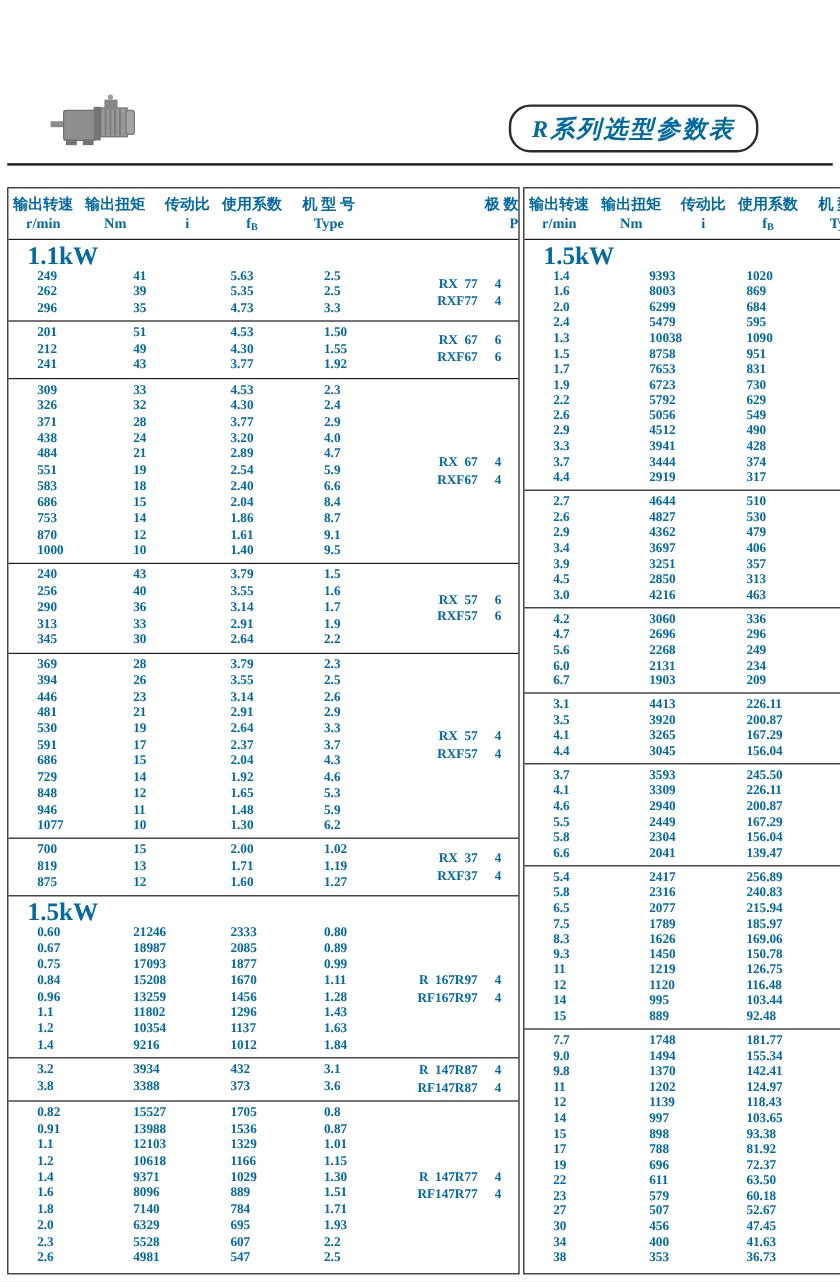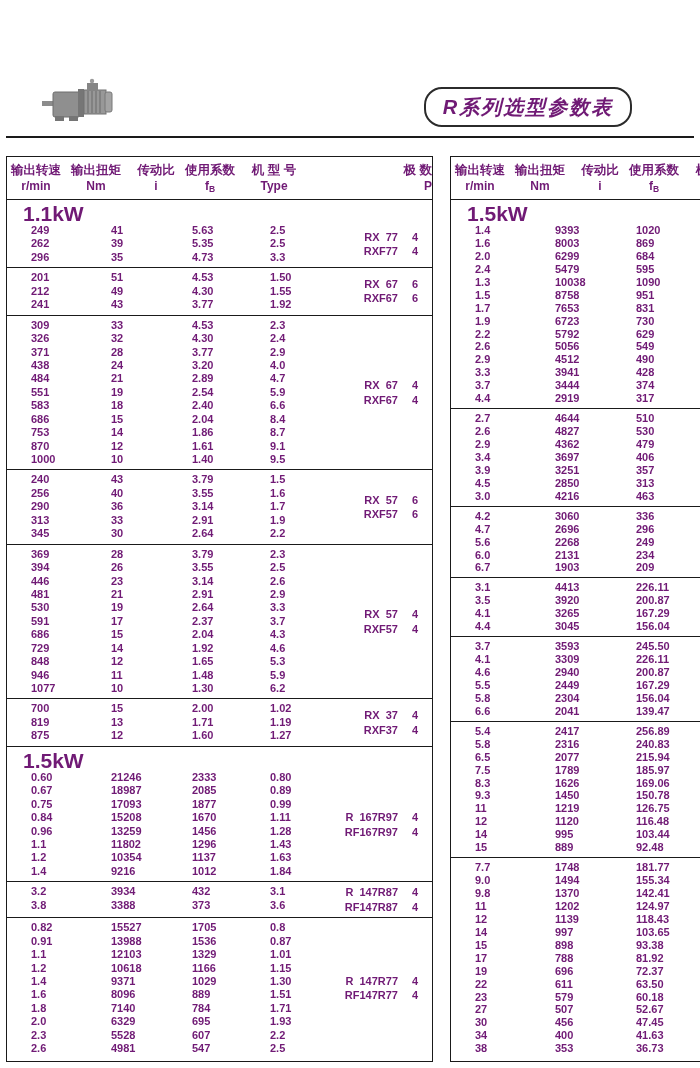--- a/index.html
+++ b/index.html
@@ -1,25 +1,25 @@
 <!DOCTYPE html>
 <html><head>
 <meta charset="utf-8">
 <style>
   html,body{margin:0;padding:0;background:#e8e8e8;}
   .page{width:700px;height:1068px;position:relative;background:#ffffff;overflow:hidden;
-        font-family:Liberation Sans, sans-serif;color:#701a75;}
+        font-family:Liberation Serif, serif;color:#0369a1;}
   
   .motor{position:absolute;left:42px;top:78px;}
   .badge{position:absolute;left:424px;top:87px;width:204px;height:36px;border:2px solid #2b2b2b;
          border-radius:18px;display:flex;align-items:center;justify-content:center;background:#fff;}
   .badge span{font-style:italic;font-weight:bold;font-size:20px;letter-spacing:2px;white-space:nowrap;}
   .topline{position:absolute;left:6px;right:6px;top:136px;border-top:2px solid #1a1a1a;}
   
-  .tables{position:absolute;left:6px;top:156px;width:690px;height:906px;display:flex;gap:17px;}
+  .tables{position:absolute;left:6px;top:156px;width:690px;height:906px;display:flex;gap:3px;}
   .tbl{flex:1;border:1.6px solid #1a1a1a;background:#fff;display:flex;flex-direction:column;}
   .thead{border-bottom:1.6px solid #1a1a1a;padding:5px 0 4px;}
   .hrow{display:flex;font-weight:bold;}
   .hc{text-align:center;white-space:nowrap;}
   .hc1{width:58px;}.hc2{width:62px;}.hc3{width:58px;}.hc4{width:50px;text-align:center;}.hc5{width:78px;}.hc6{flex:1;text-align:right;}
   .hcn{font-size:12.5px;line-height:17px;}
   .hen{font-size:12px;line-height:15px;}
   .hsub{font-size:8.5px;position:relative;top:2px;}
   .tbody{flex:1;}
   .section{padding:3px 0;}

